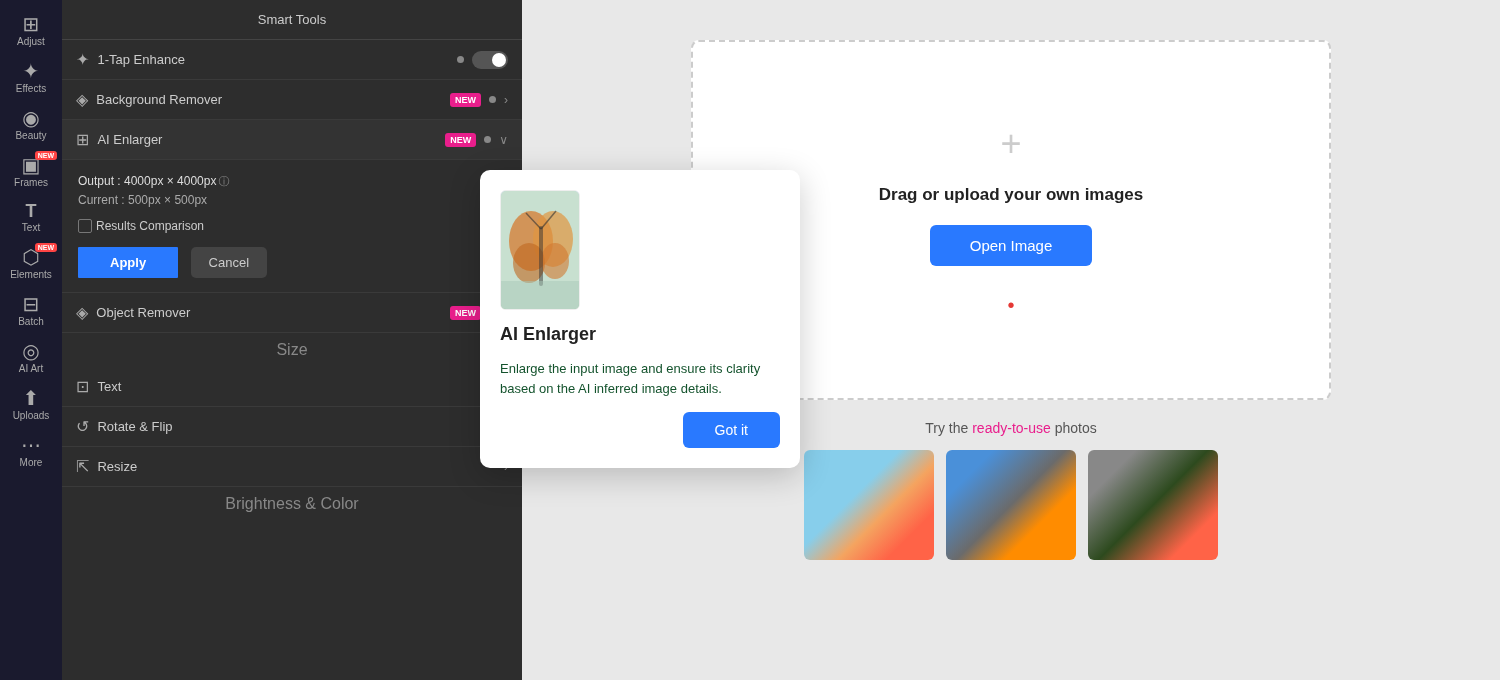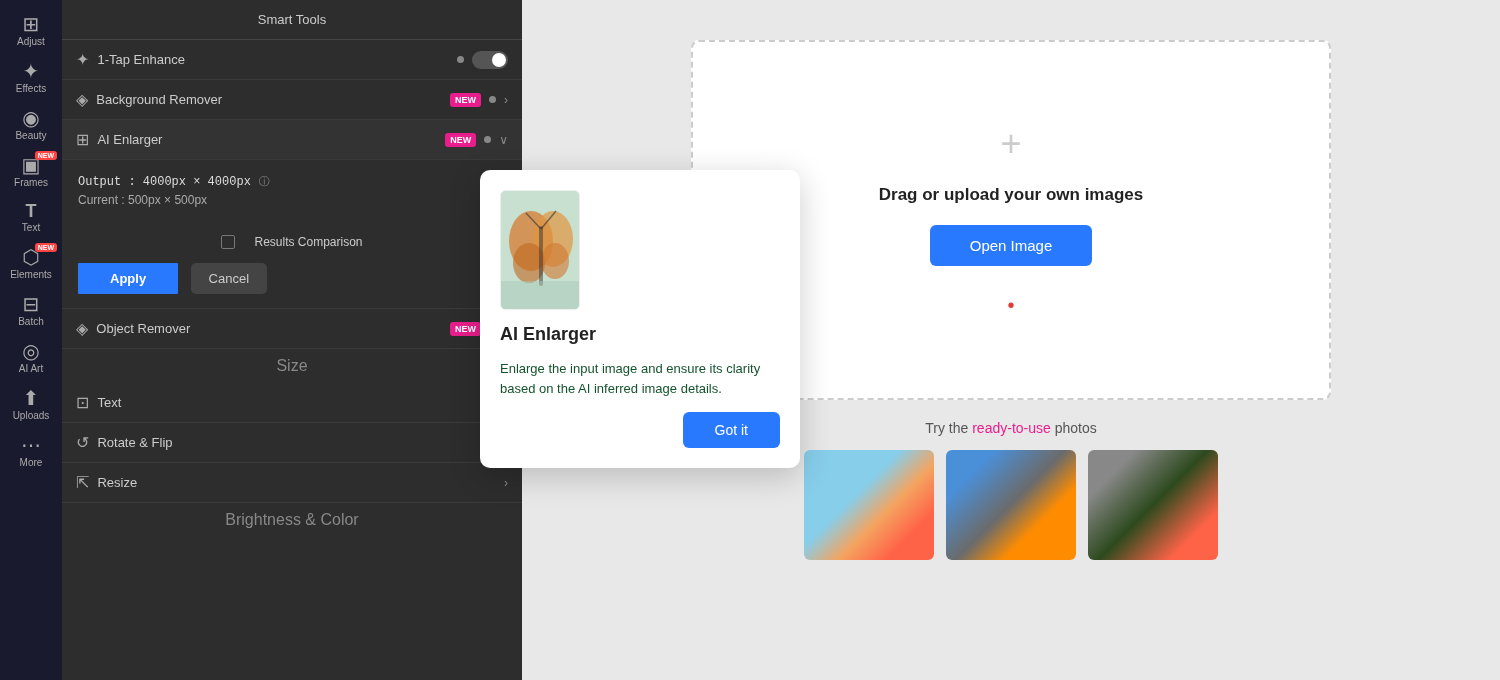--- a/index.html
+++ b/index.html
@@ -105,24 +105,24 @@
       right: 2px;
       transition: right 0.2s;
     }
 
     
     .ai-enlarger-section {
       background: #2d2d2d;
       padding: 14px 16px;
       border-bottom: 1px solid #3a3a3a;
     }
-    .output-text { color: #ddd; font-size: 12px; margin-bottom: 4px; display: flex; align-items: flex-end; gap: 8px; font-family: Liberation Mono, monospace; }
+    .output-text { color: #ddd; font-size: 12px; margin-bottom: 4px; display: flex; align-items: flex-start; gap: 2px; }
     .info-icon { color: #888; font-size: 11px; }
-    .current-text { color: #aaa; font-size: 12px; margin-bottom: 28px; }
-    .results-comparison { display: flex; align-items: center; gap: 19px; color: #ccc; font-size: 12px; margin-bottom: 14px; justify-content: center; }
+    .current-text { color: #aaa; font-size: 12px; margin-bottom: 12px; }
+    .results-comparison { display: flex; align-items: center; gap: 4px; color: #ccc; font-size: 12px; margin-bottom: 14px; }
     .checkbox { width: 14px; height: 14px; border: 1px solid #777; background: transparent; border-radius: 2px; }
     .btn-apply {
       background: #2979ff;
       color: white;
       border: none;
       padding: 8px 32px;
       border-radius: 1px;
       cursor: pointer;
       font-size: 13px;
       font-weight: 700;

